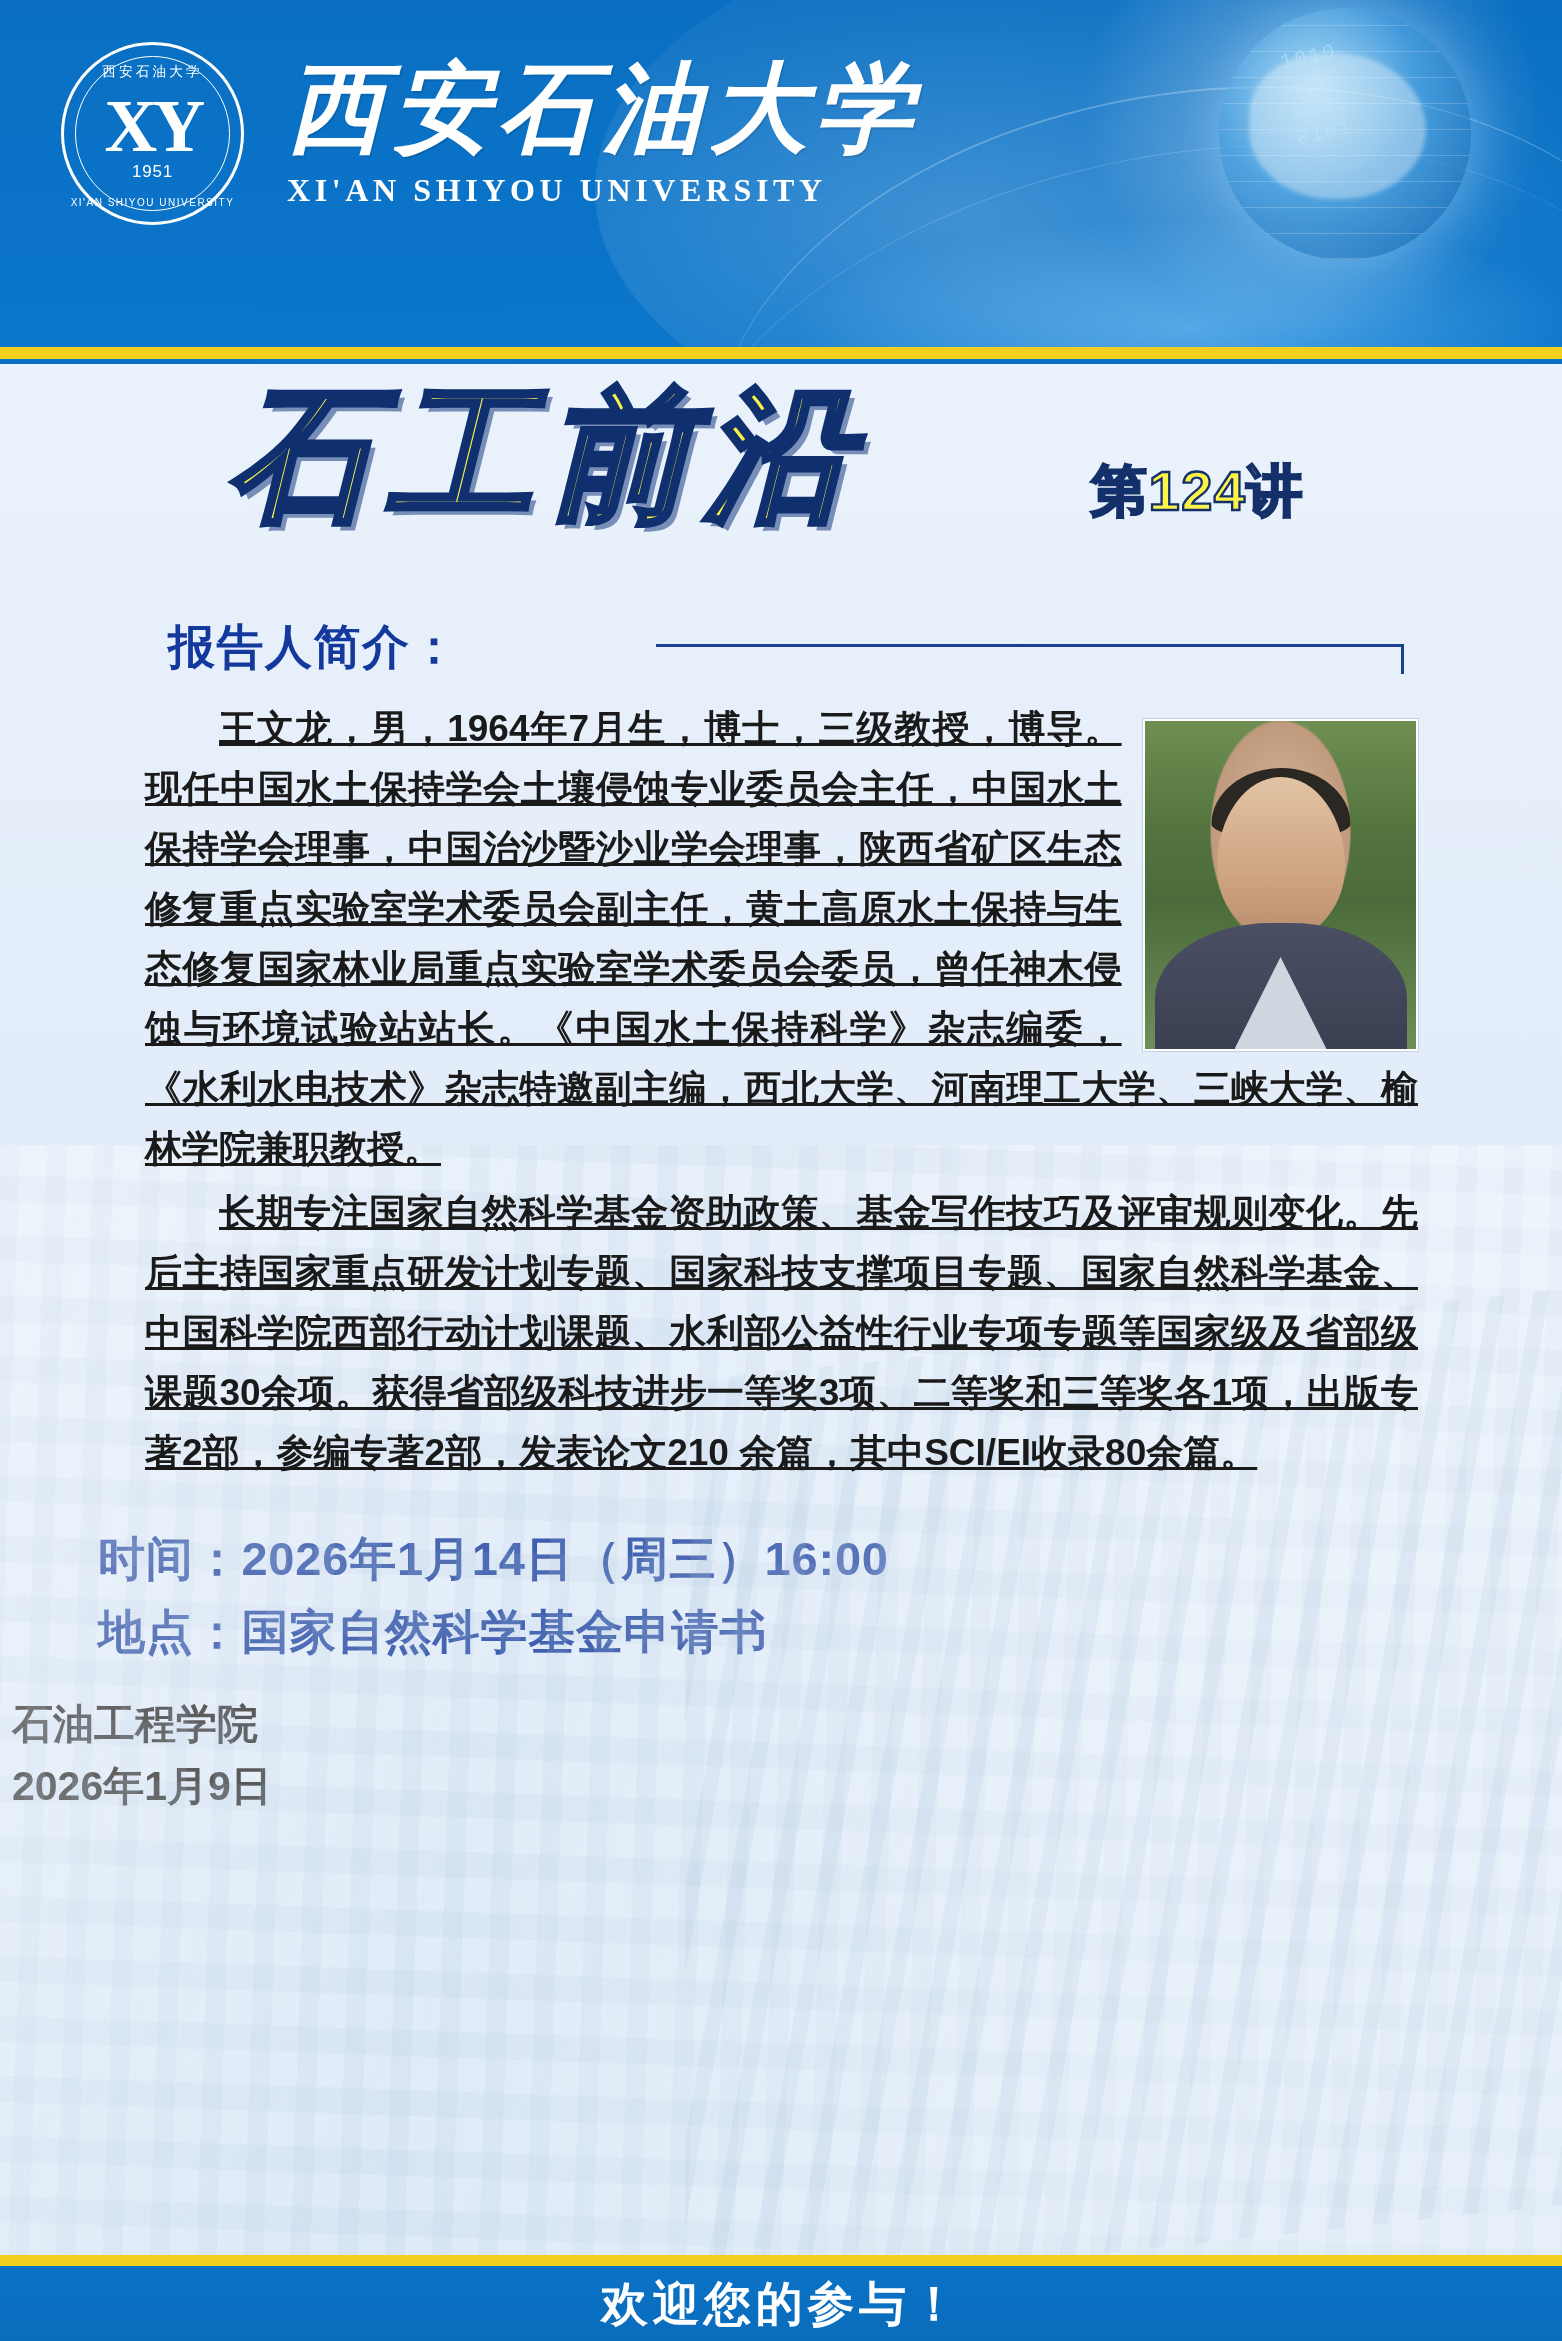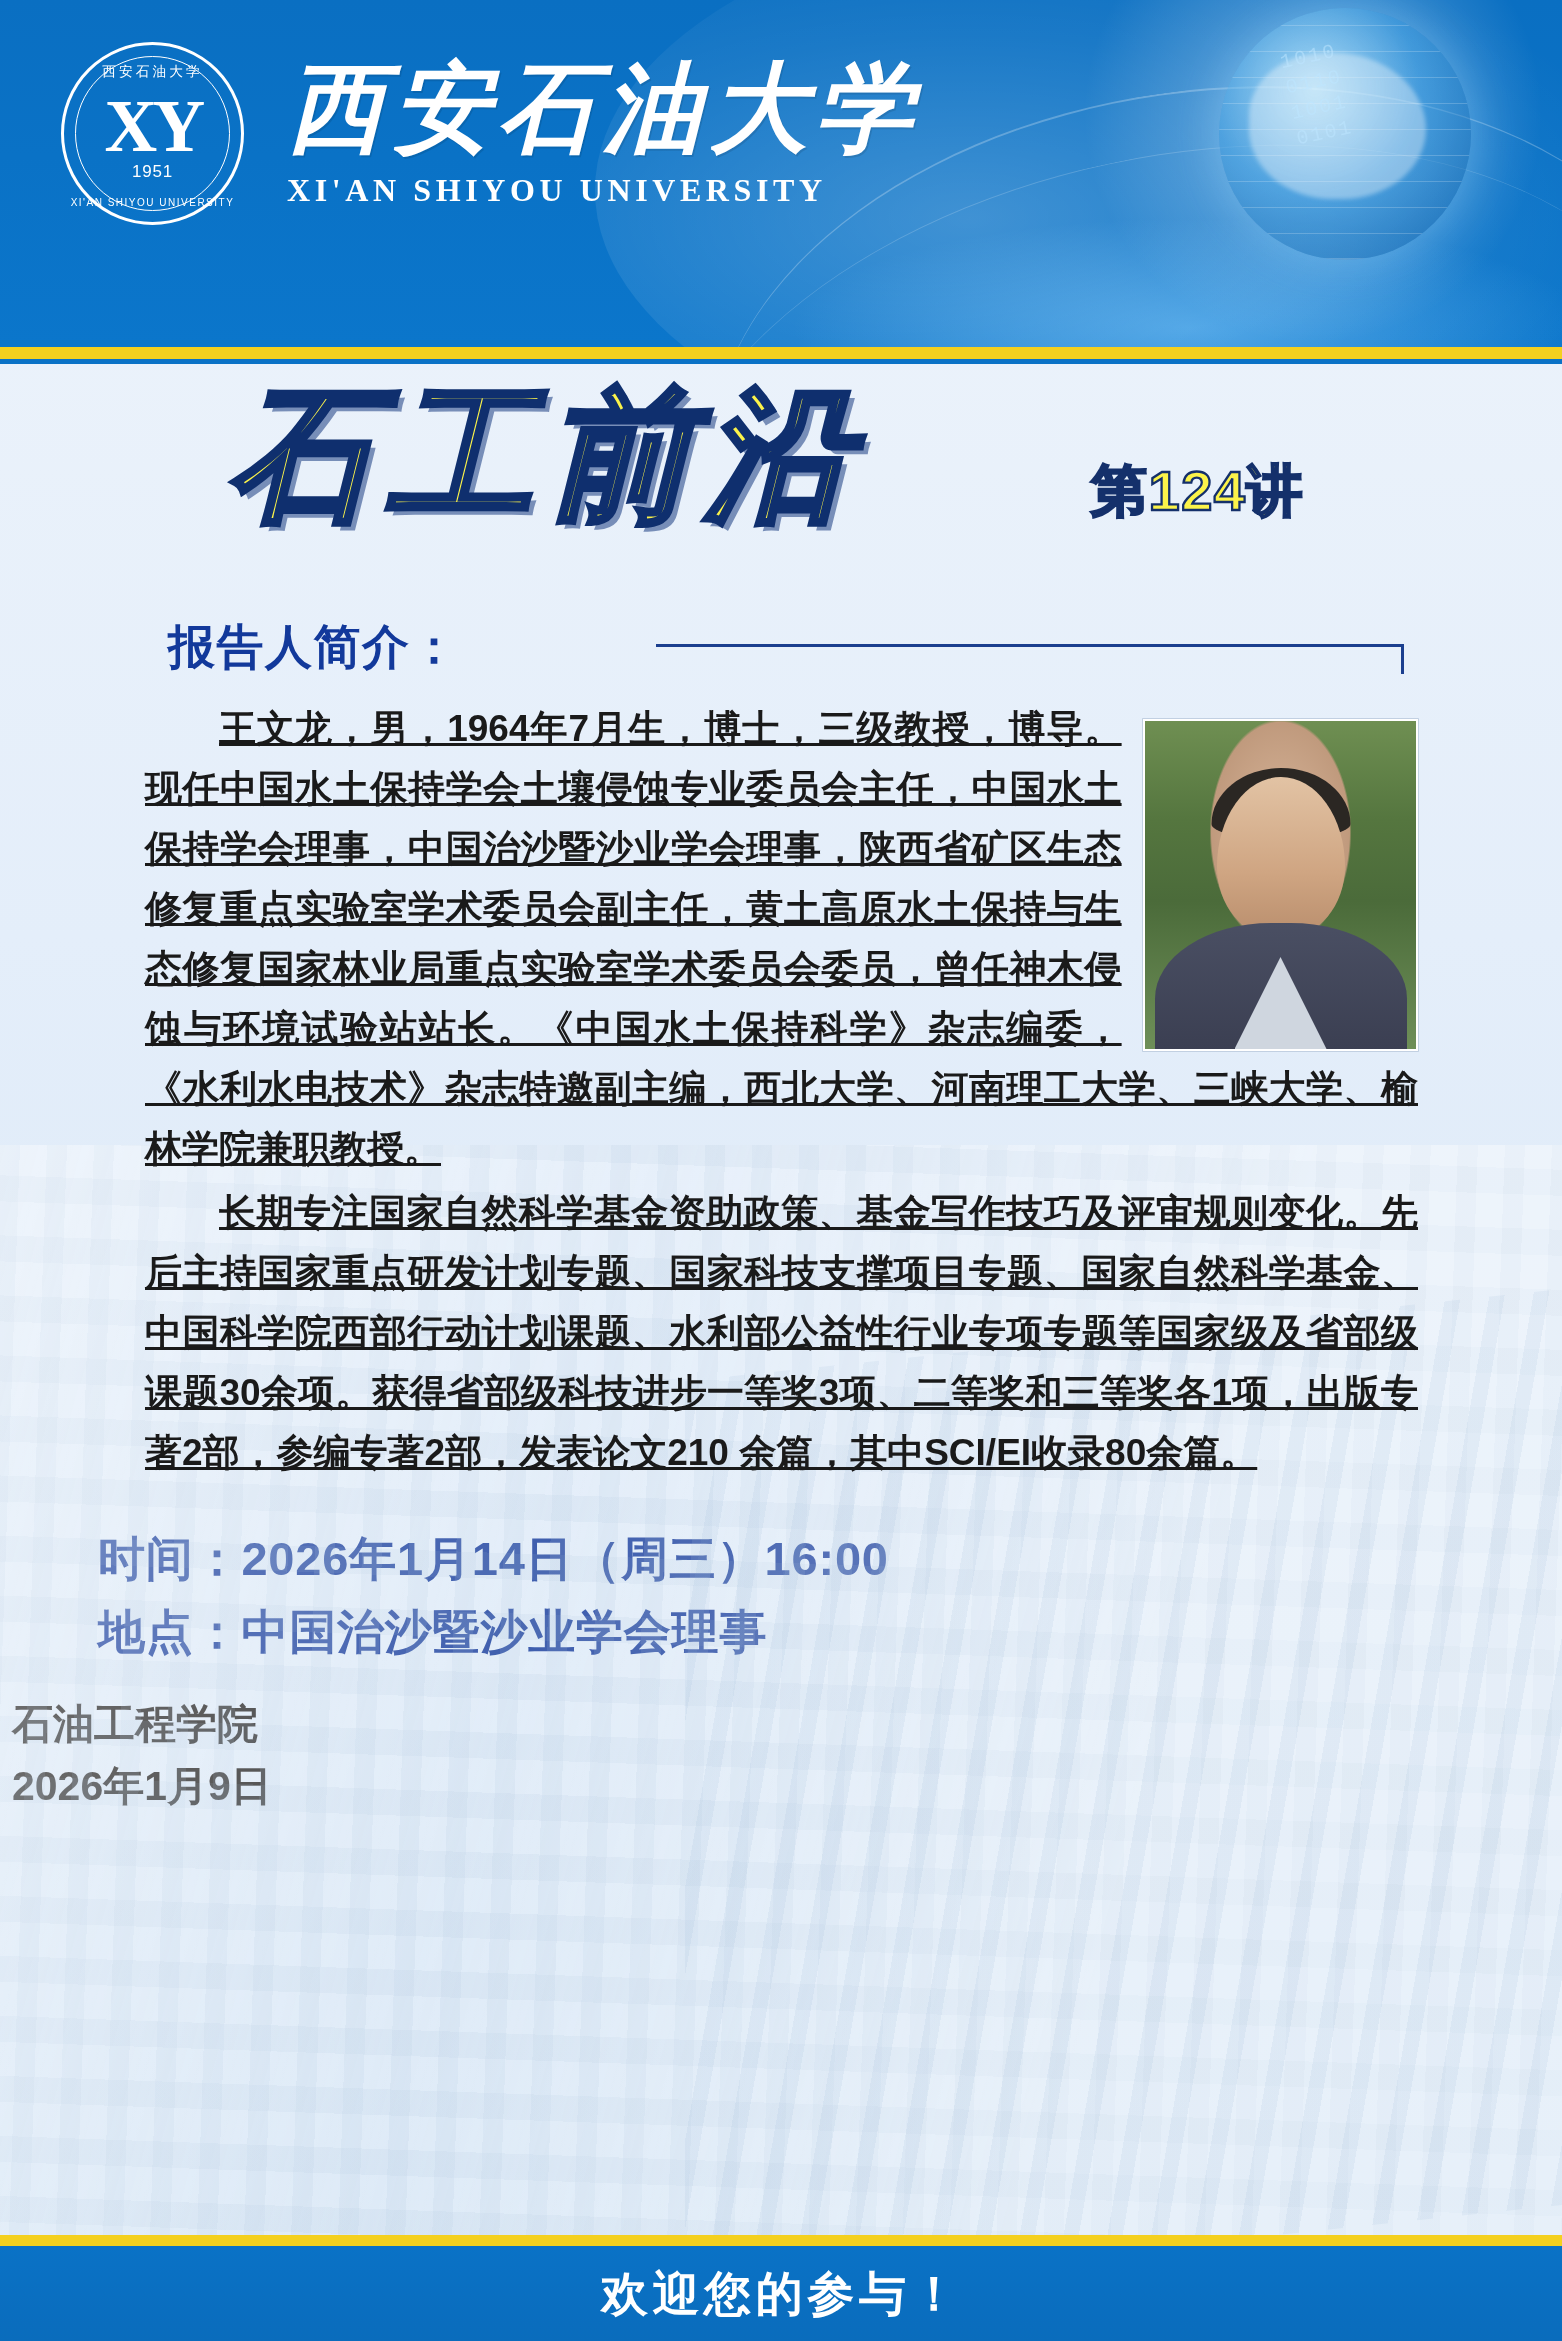--- a/index.html
+++ b/index.html
@@ -404,21 +404,21 @@
     position: absolute;
     left: 0;
     bottom: 0;
     width: 1563px;
   }
   .footer-rule {
     height: 10.7px;
     background: #f4d01e;
   }
   .footer-bar {
-    height: 96px;
+    height: 76px;
     background: linear-gradient(180deg, #0a72c6 0%, #0a6cbc 100%);
     display: flex;
     align-items: center;
     justify-content: center;
   }
   .footer-text {
     color: #ffffff;
     font-size: 47px;
     font-weight: bold;
     letter-spacing: 4.6px;
@@ -480,21 +480,21 @@
       <div class="portrait-head"></div>
       <div class="portrait-body"></div>
       <div class="portrait-shirt"></div>
     </div>
     <p class="para">王文龙，男，1964年7月生，博士，三级教授，博导。现任中国水土保持学会土壤侵蚀专业委员会主任，中国水土保持学会理事，中国治沙暨沙业学会理事，陕西省矿区生态修复重点实验室学术委员会副主任，黄土高原水土保持与生态修复国家林业局重点实验室学术委员会委员，曾任神木侵蚀与环境试验站站长。《中国水土保持科学》杂志编委，《水利水电技术》杂志特邀副主编，西北大学、河南理工大学、三峡大学、榆林学院兼职教授。</p>
     <p class="para">长期专注国家自然科学基金资助政策、基金写作技巧及评审规则变化。先后主持国家重点研发计划专题、国家科技支撑项目专题、国家自然科学基金、中国科学院西部行动计划课题、水利部公益性行业专项专题等国家级及省部级课题30余项。获得省部级科技进步一等奖3项、二等奖和三等奖各1项，出版专著2部，参编专著2部，发表论文210 余篇，其中SCI/EI收录80余篇。</p>
   </div>
 
   <div class="meta">
     <div>时间：2026年1月14日（周三）16:00</div>
-    <div>地点：中国治沙暨沙业学会理事</div>
+    <div>地点：国家自然科学基金申请书</div>
   </div>
 
   <div class="signoff">
     <div>石油工程学院</div>
     <div>2026年1月9日</div>
   </div>
 
   <div class="footer">
     <div class="footer-rule"></div>
     <div class="footer-bar">

